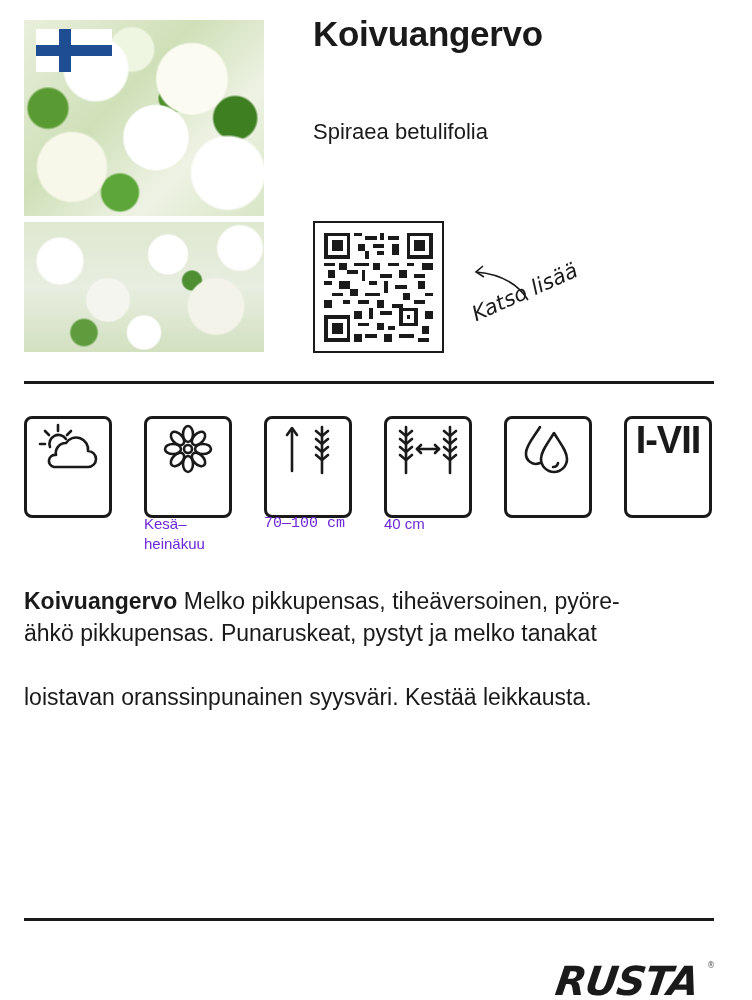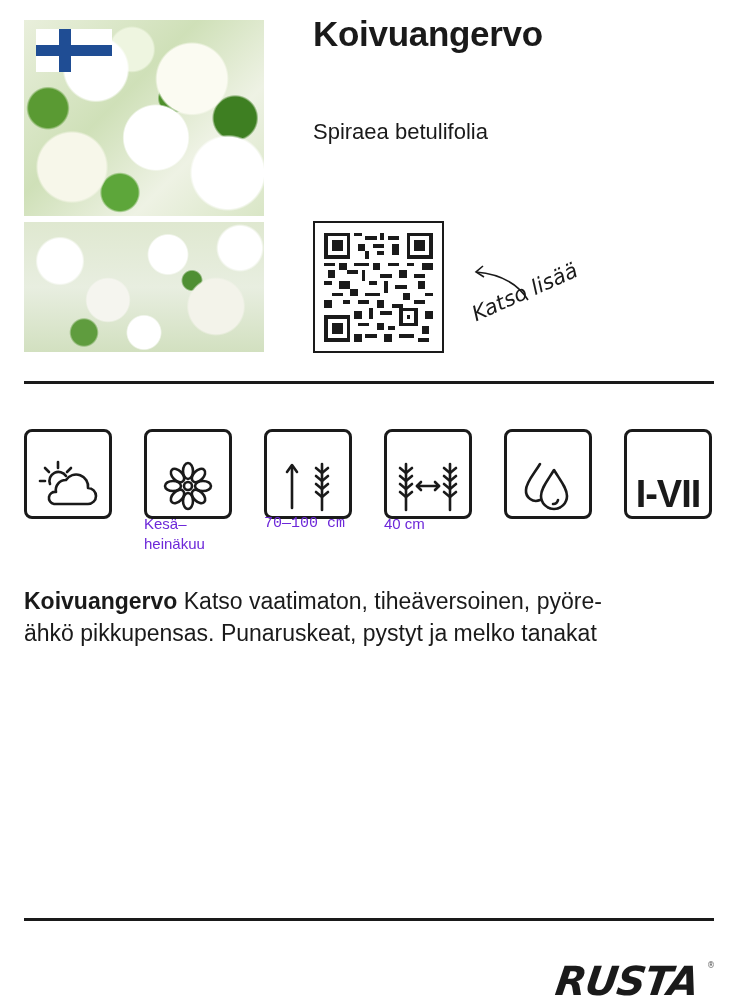--- a/index.html
+++ b/index.html
@@ -47,22 +47,22 @@
   .qr { left: 313px; top: 221px; width: 131px; height: 132px; border: 2px solid #1a1a1a; background: #fff; padding: 9px; }
   .qr svg { width: 109px; height: 110px; display: block; }
 
   .arrow { left: 470px; top: 262px; width: 70px; height: 45px; }
   .katso { left: 478px; top: 302px; font-family: "DejaVu Sans", sans-serif; font-style: italic;
            font-size: 21px; transform: rotate(-24deg); transform-origin: left bottom; color: #1a1a1a; white-space: nowrap; }
 
   .rule { height: 3px; background: #1a1a1a; left: 24px; width: 690px; }
 
   
-  .icon-box { position: absolute; top: 416px; width: 88px; height: 90px; border: 3px solid #1a1a1a; border-radius: 8px;
-              display: flex; align-items: flex-end; justify-content: center; margin-top: 13px; }
+  .icon-box { position: absolute; top: 416px; width: 88px; height: 102px; border: 3px solid #1a1a1a; border-radius: 8px;
+              display: flex; align-items: flex-start; justify-content: center; }
   .icon-box svg { width: 64px; height: 60px; }
   .icon-label { position: absolute; top: 514px; font-family: "Liberation Sans", sans-serif; font-size: 15px; line-height: 20px; color: #6d28d9; }
   .roman { font-family: "Liberation Sans", sans-serif; font-weight: 700; font-size: 38px; letter-spacing: -1px; color: #1a1a1a; }
 
   
   .desc { left: 24px; top: 585px; width: 700px; font-family: "Liberation Sans", sans-serif; font-size: 23px; line-height: 32px; color: #1a1a1a; }
   .desc b { font-weight: 700; }
 
   .logo { left: 556px; top: 958px; font-family: "DejaVu Sans", sans-serif; font-weight: 700; font-style: italic;
           font-size: 40px; letter-spacing: -1px; color: #1a1a1a; transform: skewX(-8deg); }
@@ -235,21 +235,22 @@
 
 <div class="icon-label" style="left:144px;">
   <div>Kesä–</div>
   <div>heinäkuu</div>
 </div>
 <div class="icon-label" style="left:264px;font-family:Liberation Mono, monospace;">70—100 cm</div>
 <div class="icon-label" style="left:384px;">40 cm</div>
 
 <div class="abs desc">
   <b>Koivuangervo</b>
-  <span>Katso vaatimaton, tiheäversoinen, pyöre-</span><br>
+  <span>Melko pikkupensas, tiheäversoinen, pyöre-</span><br>
   <span>ähkö pikkupensas. Punaruskeat, pystyt ja melko tanakat</span><br>
   <br>
+  <span>loistavan oranssinpunainen syysväri. Kestää leikkausta.</span>
 </div>
 
 <div class="abs rule" style="top:918px;"></div>
 
 <div class="abs logo">RUSTA</div>
 <div class="abs reg">®</div>
 
 </body></html>

